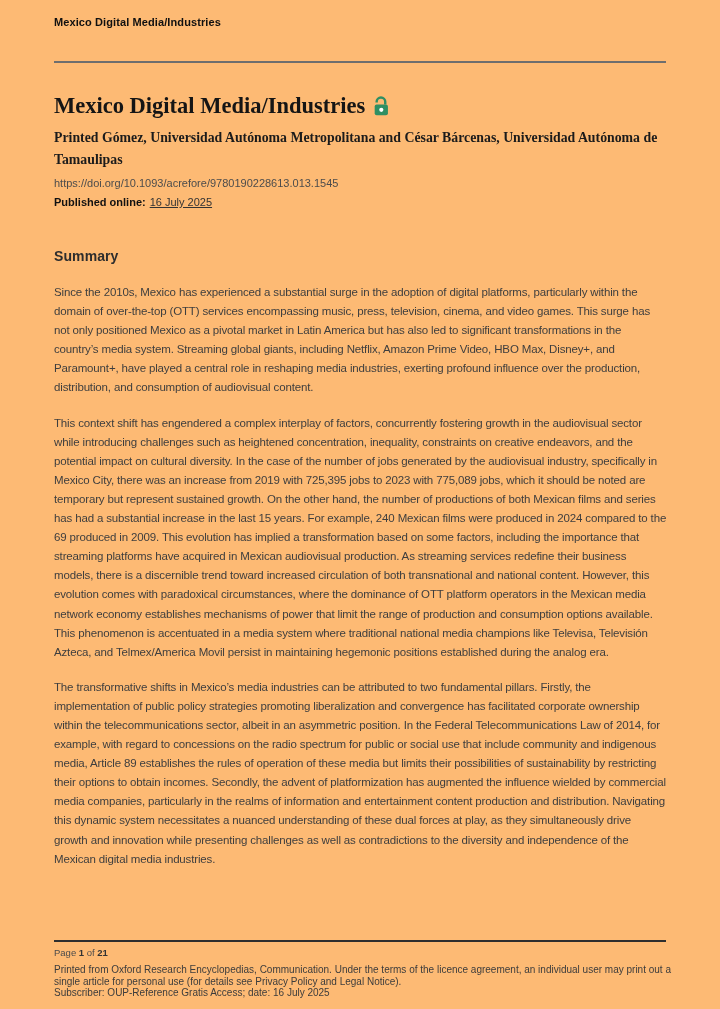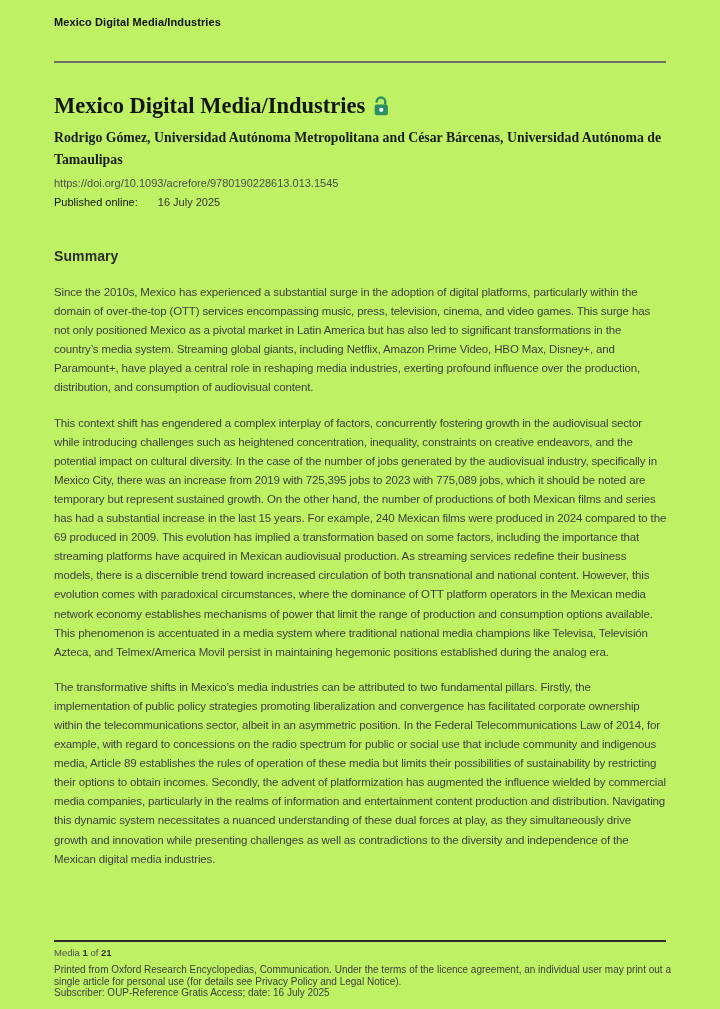--- a/index.html
+++ b/index.html
@@ -4,21 +4,21 @@
 <style>
   html, body {
     margin: 0;
     padding: 0;
     background: #ffffff;
   }
   .page {
     position: relative;
     width: 720px;
     height: 1009px;
-    background: #bef264;
+    background: #fdba74;
     font-family: "Liberation Sans", sans-serif;
     overflow: hidden;
   }
 
   
   .running-head {
     position: absolute;
     left: 54px;
     top: 16px;
     font-size: 11px;
@@ -77,24 +77,24 @@
     text-decoration: none;
   }
   .published-line {
     position: absolute;
     left: 54px;
     top: 196px;
     font-size: 11px;
     color: #333333;
   }
   .published-label {
-    font-weight: 400;
+    font-weight: 700;
     color: #111111;
   }
-  .published-date { margin-left: 20px; }
+  .published-date { margin-left: 4px; text-decoration: underline; }
 
   
   .summary-heading {
     position: absolute;
     left: 54px;
     top: 248px;
     font-size: 14px;
     font-weight: 700;
     color: #2d2d2d;
     letter-spacing: 0.1px;
@@ -150,21 +150,21 @@
   <div class="running-head">Mexico Digital Media/Industries</div>
 
   <div class="rule-top"></div>
 
   <div class="title-block">
     <h1 class="article-title"><span>Mexico Digital Media/Industries</span><span class="oa-icon"><svg width="17" height="21" viewBox="0 0 19 23" aria-hidden="true">
             <path d="M14.8 10.5 V7.4 a4.8 4.8 0 0 0 -9.6 0 V8.2" fill="none" stroke="#2f8f63" stroke-width="2.7"></path>
             <rect x="3" y="10.3" width="14.8" height="12.2" rx="2.2" fill="#2f8f63"></rect>
             <circle cx="10.4" cy="16.3" r="2.35" fill="#ffffff"></circle>
           </svg></span></h1>
-    <div class="authors">Rodrigo Gómez, Universidad Autónoma Metropolitana and César Bárcenas, Universidad Autónoma de Tamaulipas</div>
+    <div class="authors">Printed Gómez, Universidad Autónoma Metropolitana and César Bárcenas, Universidad Autónoma de Tamaulipas</div>
   </div>
 
   <div class="doi-line">
     <a href="#">https://doi.org/10.1093/acrefore/9780190228613.013.1545</a>
   </div>
 
   <div class="published-line">
     <span class="published-label">Published online:</span><span class="published-date">16 July 2025</span>
   </div>
 
@@ -172,21 +172,21 @@
 
   <div class="body-text">
     <p>Since the 2010s, Mexico has experienced a substantial surge in the adoption of digital platforms, particularly within the domain of over-the-top (OTT) services encompassing music, press, television, cinema, and video games. This surge has not only positioned Mexico as a pivotal market in Latin America but has also led to significant transformations in the country’s media system. Streaming global giants, including Netflix, Amazon Prime Video, HBO Max, Disney+, and Paramount+, have played a central role in reshaping media industries, exerting profound influence over the production, distribution, and consumption of audiovisual content.</p>
     <p>This context shift has engendered a complex interplay of factors, concurrently fostering growth in the audiovisual sector while introducing challenges such as heightened concentration, inequality, constraints on creative endeavors, and the potential impact on cultural diversity. In the case of the number of jobs generated by the audiovisual industry, specifically in Mexico City, there was an increase from 2019 with 725,395 jobs to 2023 with 775,089 jobs, which it should be noted are temporary but represent sustained growth. On the other hand, the number of productions of both Mexican films and series has had a substantial increase in the last 15 years. For example, 240 Mexican films were produced in 2024 compared to the 69 produced in 2009. This evolution has implied a transformation based on some factors, including the importance that streaming platforms have acquired in Mexican audiovisual production. As streaming services redefine their business models, there is a discernible trend toward increased circulation of both transnational and national content. However, this evolution comes with paradoxical circumstances, where the dominance of OTT platform operators in the Mexican media network economy establishes mechanisms of power that limit the range of production and consumption options available. This phenomenon is accentuated in a media system where traditional national media champions like Televisa, Televisión Azteca, and Telmex/America Movil persist in maintaining hegemonic positions established during the analog era.</p>
     <p>The transformative shifts in Mexico’s media industries can be attributed to two fundamental pillars. Firstly, the implementation of public policy strategies promoting liberalization and convergence has facilitated corporate ownership within the telecommunications sector, albeit in an asymmetric position. In the Federal Telecommunications Law of 2014, for example, with regard to concessions on the radio spectrum for public or social use that include community and indigenous media, Article 89 establishes the rules of operation of these media but limits their possibilities of sustainability by restricting their options to obtain incomes. Secondly, the advent of platformization has augmented the influence wielded by commercial media companies, particularly in the realms of information and entertainment content production and distribution. Navigating this dynamic system necessitates a nuanced understanding of these dual forces at play, as they simultaneously drive growth and innovation while presenting challenges as well as contradictions to the diversity and independence of the Mexican digital media industries.</p>
   </div>
 
   <div class="rule-bottom"></div>
 
   <div class="page-indicator">
-    <span>Media </span><span class="num">1</span><span> of </span><span class="num">21</span>
+    <span>Page </span><span class="num">1</span><span> of </span><span class="num">21</span>
   </div>
 
   <div class="license-block">
     <div>Printed from Oxford Research Encyclopedias, Communication. Under the terms of the licence agreement, an individual user may print out a single article for personal use (for details see Privacy Policy and Legal Notice).</div>
     <div class="subscriber-line">Subscriber: OUP-Reference Gratis Access; date: 16 July 2025</div>
   </div>
 
 </div>
 
 </body></html>

